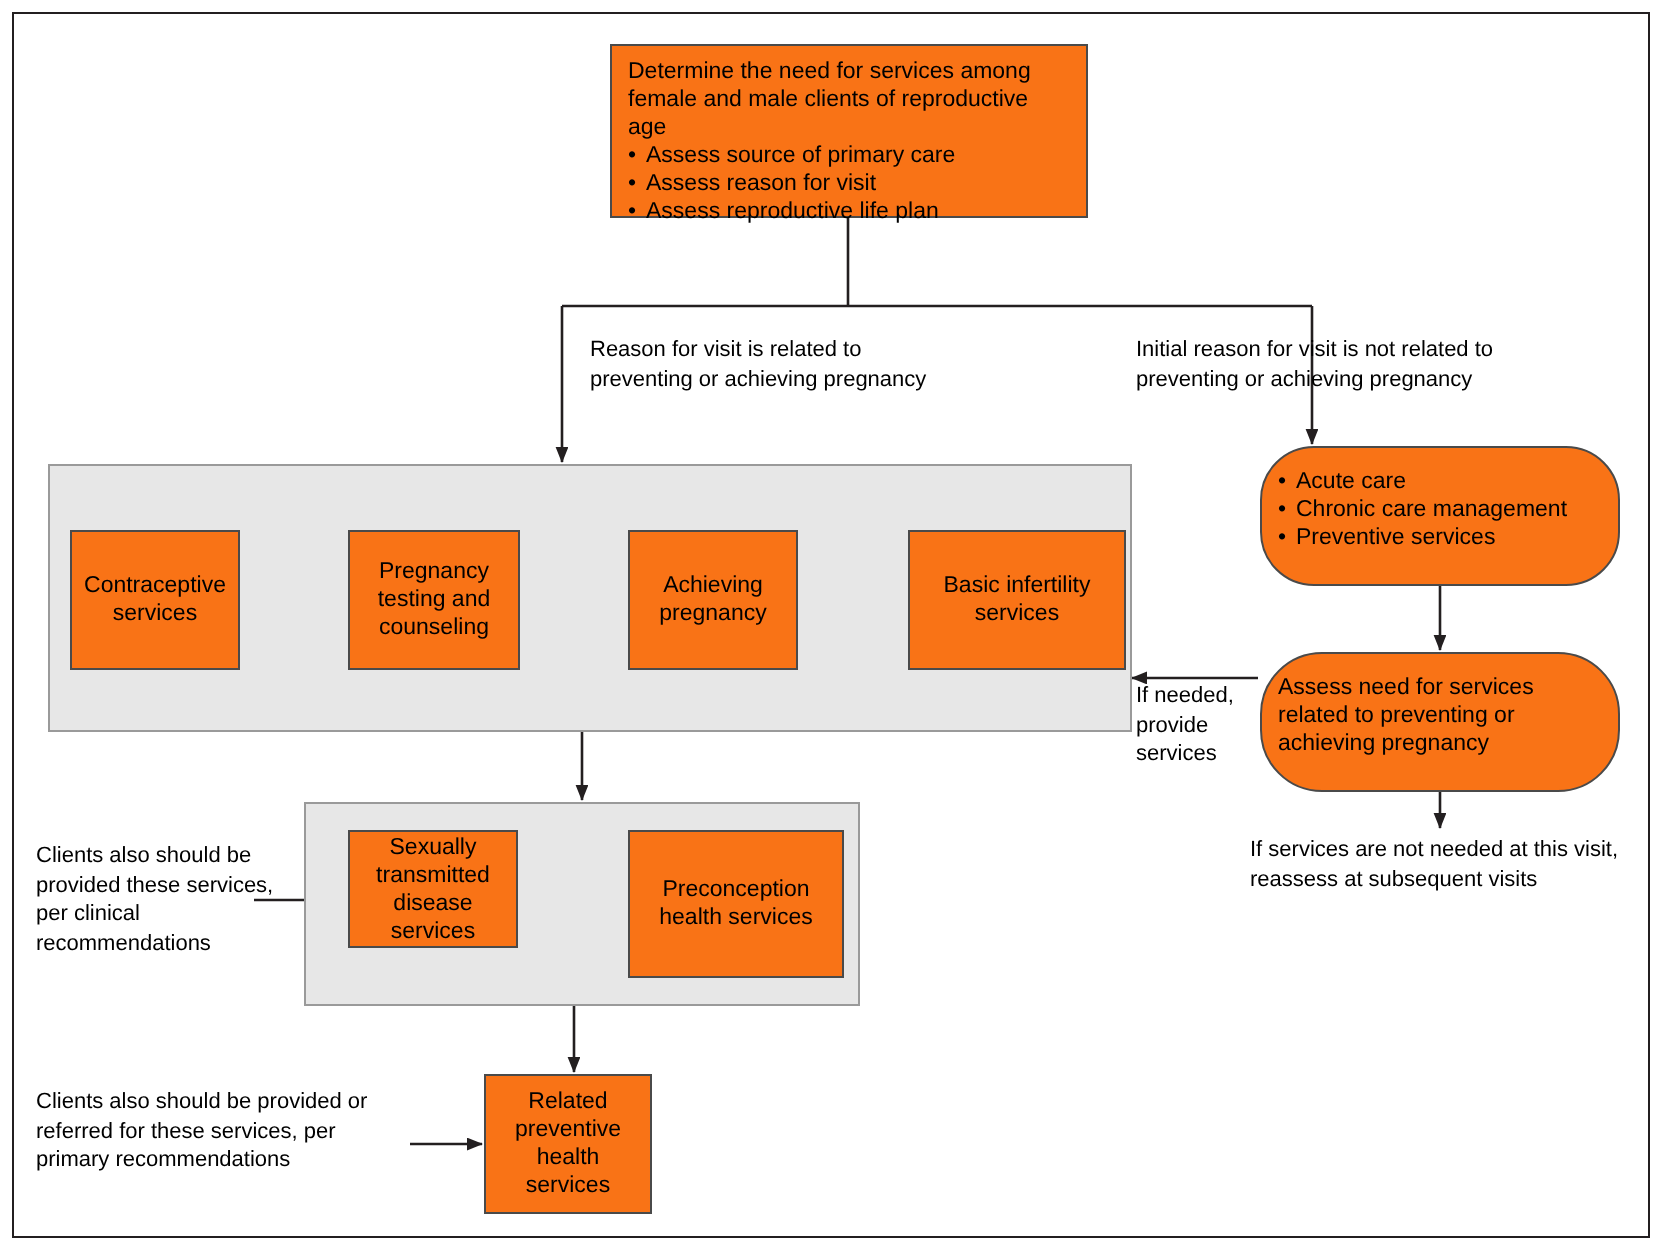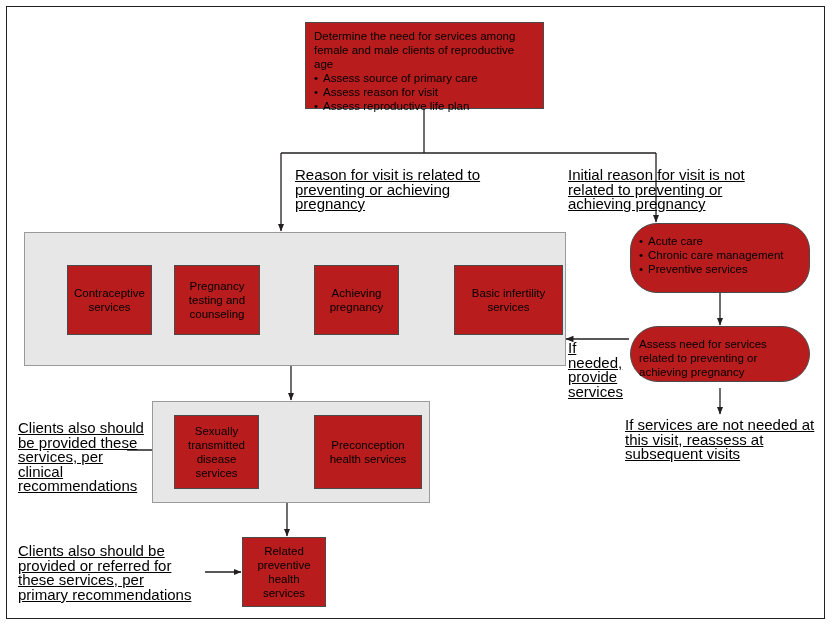--- a/index.html
+++ b/index.html
@@ -22,21 +22,21 @@
     left: 6px;
     top: 6px;
     width: 819px;
     height: 613px;
     border: 1px solid #231f20;
     box-sizing: border-box;
   }
   .box {
     position: absolute;
     box-sizing: border-box;
-    background: #b91c1c;
+    background: #f97316;
     border: 1px solid #4a4a4a;
     font-size: 11.5px;
     line-height: 14px;
     color: #000000;
     padding: 6px 8px;
   }
   .box.centered {
     display: flex;
     align-items: center;
     justify-content: center;
@@ -60,24 +60,23 @@
     line-height: 14px;
   }
   .bullets li:before {
     content: "\2022";
     position: absolute;
     left: 0;
     top: 0;
   }
   .note {
     position: absolute;
-    font-size: 15px;
+    font-size: 11px;
     line-height: 14.5px;
     color: #000000;
-    text-decoration: underline;
   }
   svg.lines {
     position: absolute;
     left: 0;
     top: 0;
     width: 833px;
     height: 627px;
     pointer-events: none;
   }
   .hdr-lines {
@@ -131,45 +130,45 @@
       <li>Assess reproductive life plan</li>
     </ul>
   </div>
 
   <div class="note" style="left:295px; top:168px; width:190px;">Reason for visit is related to preventing or achieving pregnancy</div>
 
   <div class="note" style="left:568px; top:168px; width:196px;">Initial reason for visit is not related to preventing or achieving pregnancy</div>
 
   <div class="gray-panel" style="left:24px; top:232px; width:542px; height:134px;"></div>
 
-  <div class="box centered" style="left:35px; top:265px; width:85px; height:70px;margin-left:32px;">Contraceptive services</div>
+  <div class="box centered" style="left:35px; top:265px; width:85px; height:70px;">Contraceptive services</div>
 
   <div class="box centered" style="left:174px; top:265px; width:86px; height:70px;">Pregnancy testing and counseling</div>
 
   <div class="box centered" style="left:314px; top:265px; width:85px; height:70px;">Achieving pregnancy</div>
 
   <div class="box centered" style="left:454px; top:265px; width:109px; height:70px;">Basic infertility services</div>
 
   <div class="box" style="left:630px; top:223px; width:180px; height:70px; padding-top:10px;border-radius:27px;">
     <ul class="bullets">
       <li>Acute care</li>
       <li>Chronic care management</li>
       <li>Preventive services</li>
     </ul>
   </div>
 
-  <div class="box" style="left:630px; top:326px; width:180px; height:56px; padding-top:10px;border-radius:31px;">Assess need for services related to preventing or achieving pregnancy</div>
+  <div class="box" style="left:630px; top:326px; width:180px; height:70px; padding-top:10px;border-radius:31px;">Assess need for services related to preventing or achieving pregnancy</div>
 
   <div class="note" style="left:568px; top:341px; width:66px;">If needed, provide services</div>
 
   <div class="note" style="left:625px; top:418px; width:196px;">If services are not needed at this visit, reassess at subsequent visits</div>
 
   <div class="gray-panel" style="left:152px; top:401px; width:278px; height:102px;"></div>
 
-  <div class="box centered" style="left:174px; top:415px; width:85px; height:74px;">Sexually transmitted disease services</div>
+  <div class="box centered" style="left:174px; top:415px; width:85px; height:59px;">Sexually transmitted disease services</div>
 
   <div class="box centered" style="left:314px; top:415px; width:108px; height:74px;">Preconception health services</div>
 
   <div class="note" style="left:18px; top:421px; width:128px;">Clients also should be provided these services, per clinical recommendations</div>
 
   <div class="box centered" style="left:242px; top:537px; width:84px; height:70px;">Related preventive health services</div>
 
   <div class="note" style="left:18px; top:544px; width:180px;">Clients also should be provided or referred for these services, per primary recommendations</div>
 
 </div>

